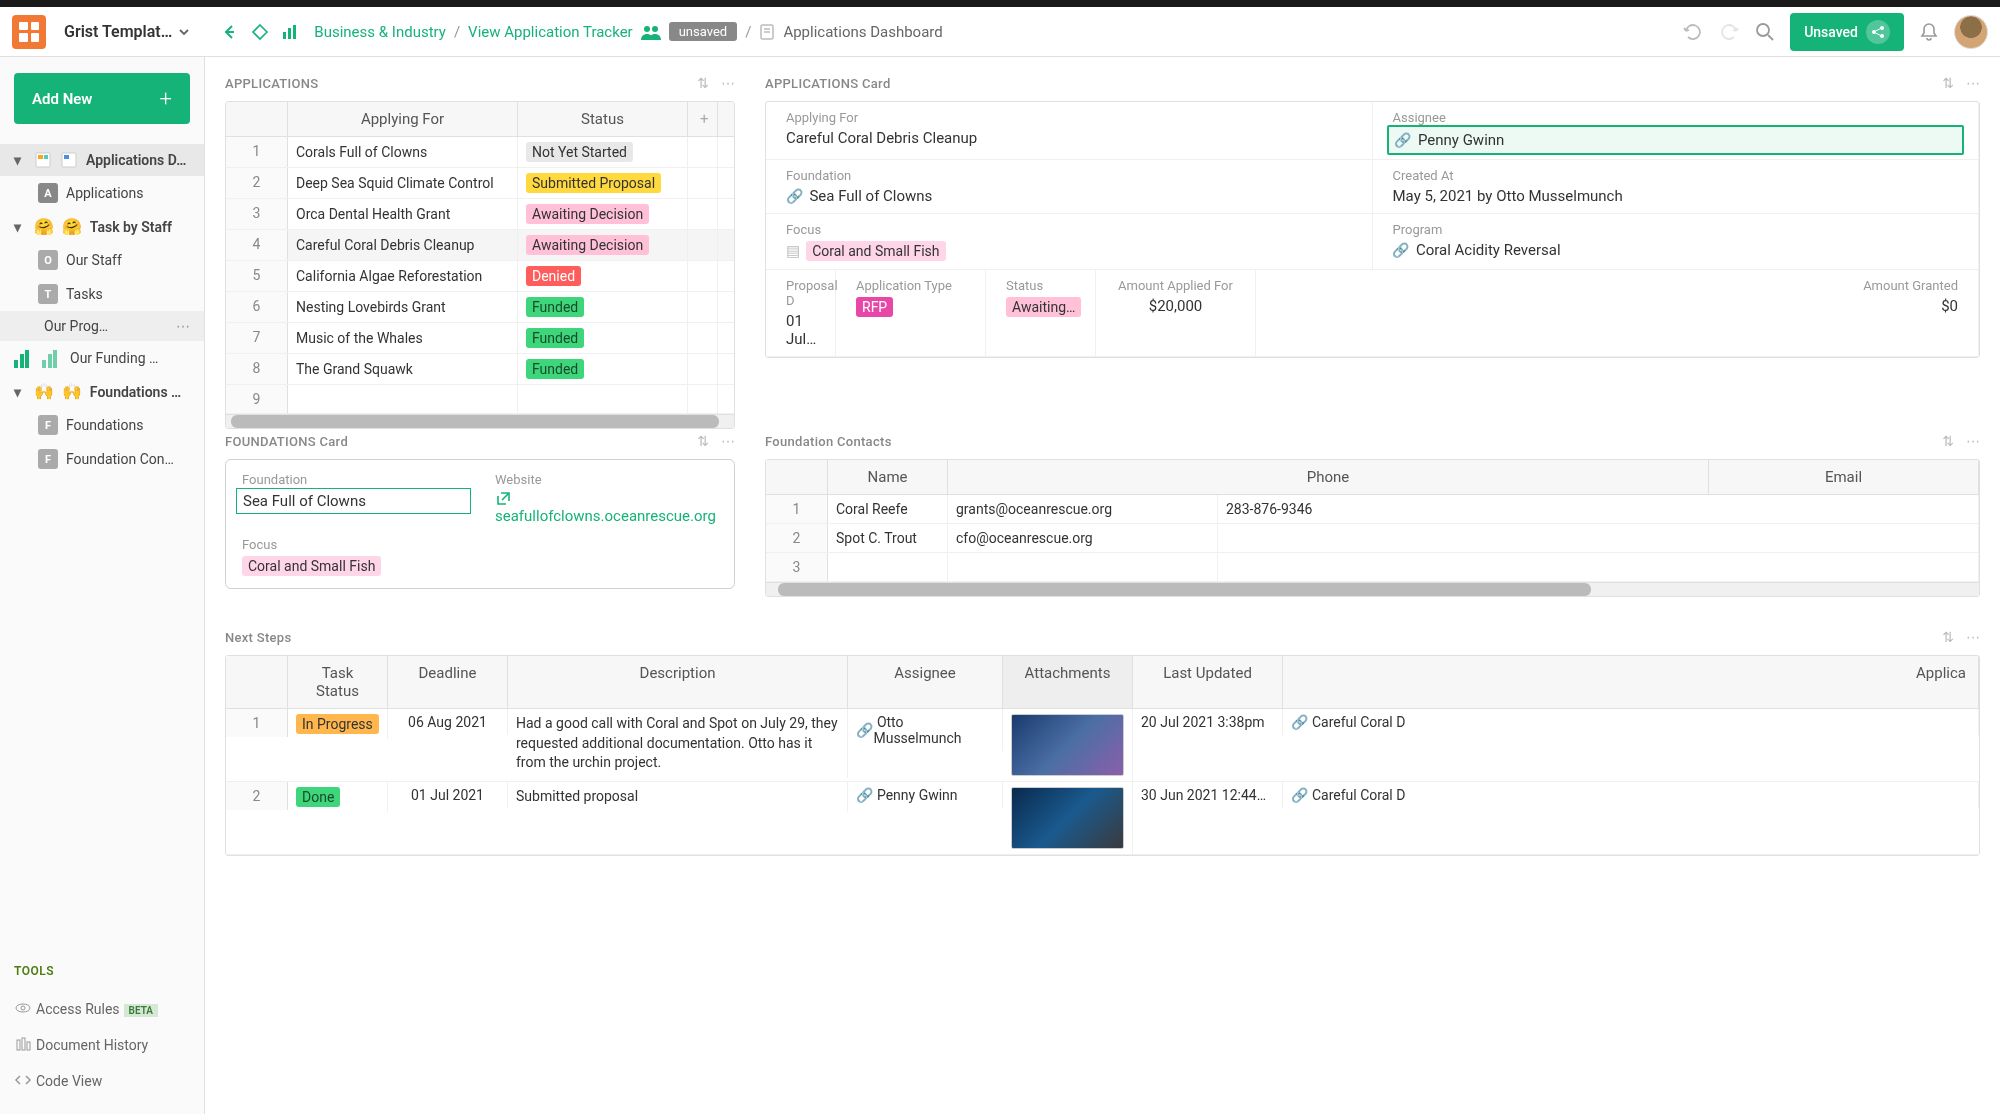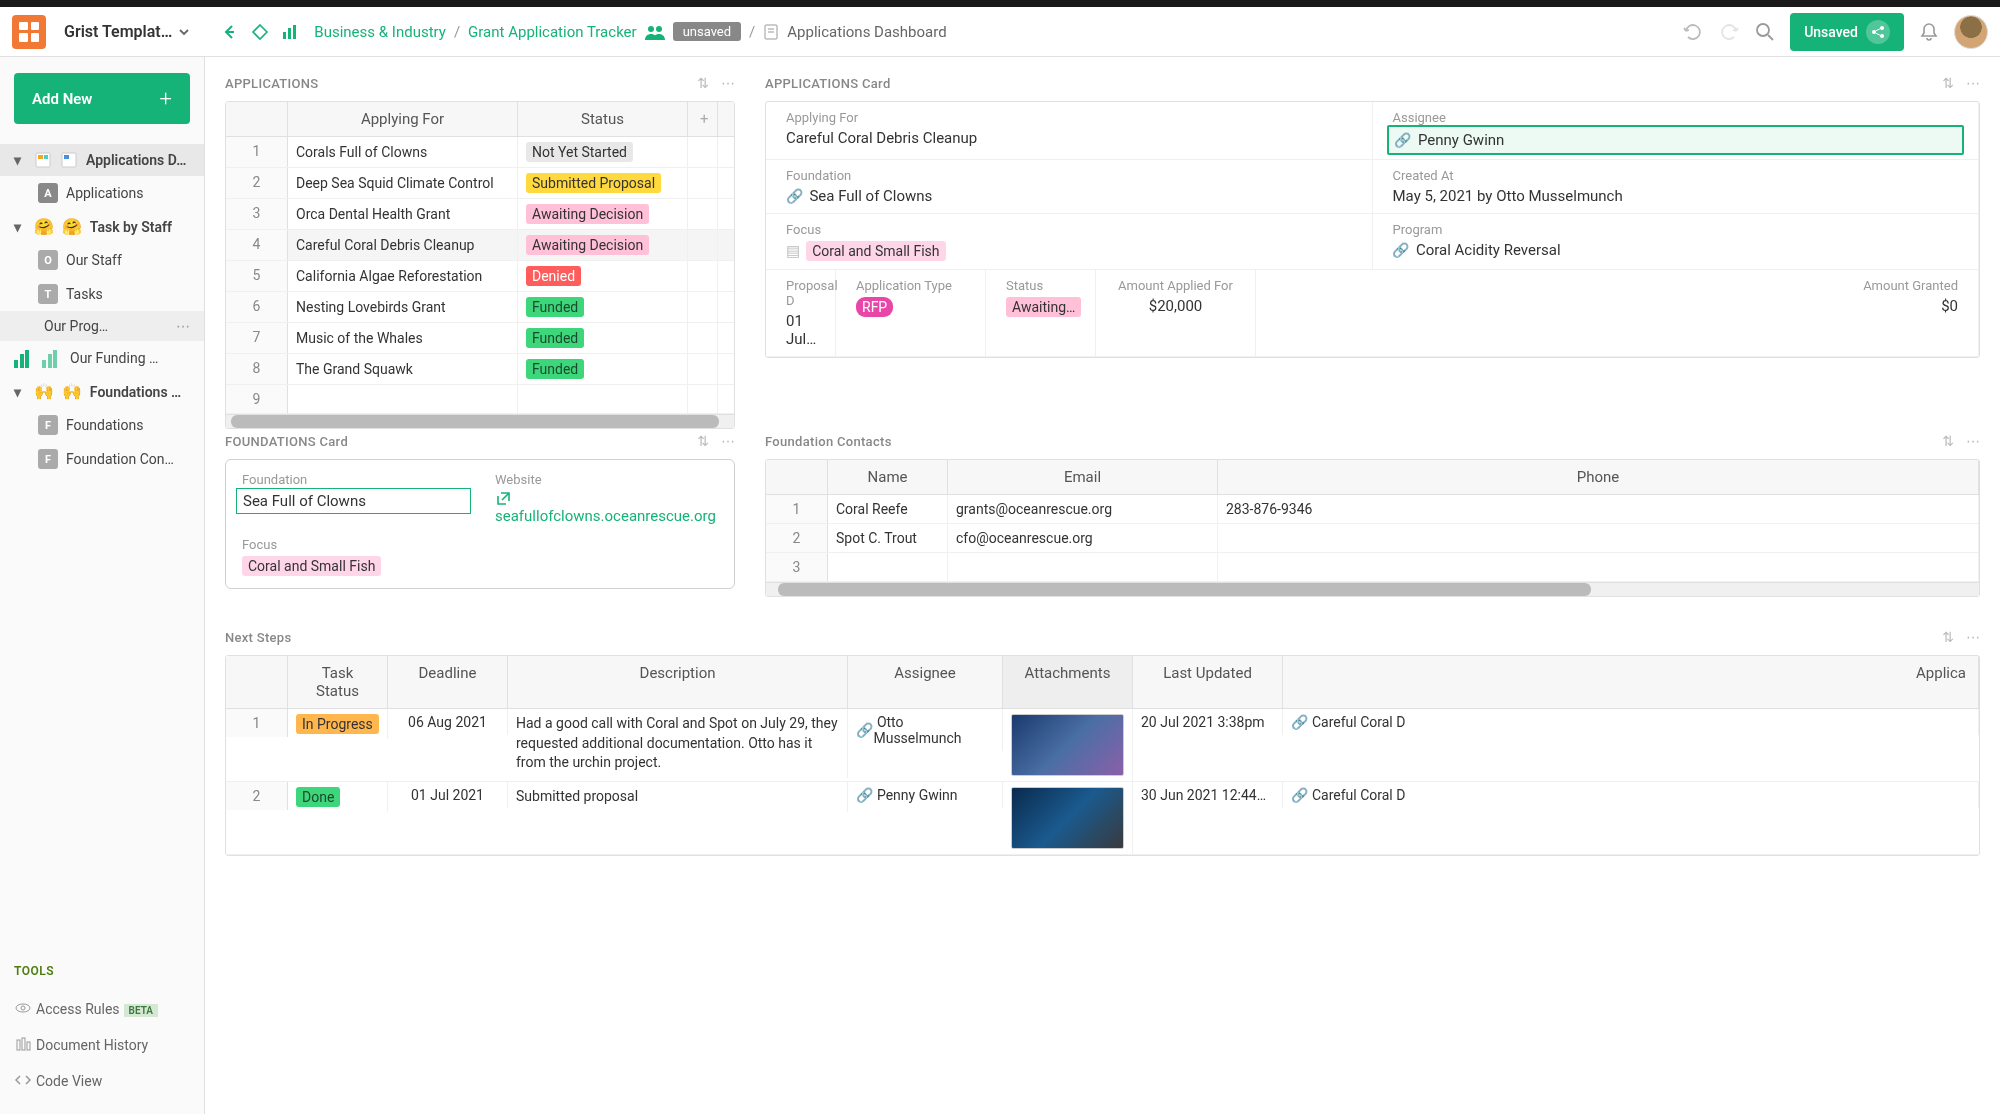--- a/index.html
+++ b/index.html
@@ -53,21 +53,21 @@
 .grid-row { display: flex; border-bottom: 1px solid #f0f0f0; }
 .grid-row.sel { background: #f5f5f5; }
 .grid-rownum { width: 62px; text-align: center; padding: 6px 0; color: #888; border-right: 1px solid #e0e0e0; background: #fafafa; }
 .grid-cell { padding: 5px 8px; border-right: 1px solid #f0f0f0; display: flex; align-items: center; }
 .status-tag { padding: 2px 6px; border-radius: 3px; font-size: 14px; display: inline-block; }
 .tag-gray { background: #e8e8e8; }
 .tag-yellow { background: #ffd93d; }
 .tag-pink { background: #ffc0d8; }
 .tag-red { background: #ff5c5c; color: #fff; }
 .tag-green { background: #3dd67a; color:#1a4a2e; }
-.tag-magenta { background: #e847a8; color:#fff;border-radius:9px; }
+.tag-magenta { background: #e847a8; color:#fff; }
 .tag-orange { background:#ffb74d; }
 .tag-pinklt { background:#ffd6e8; }
 .hscroll { height:14px; background:#f0f0f0;border-top:1px solid #e0e0e0;position:relative; }
 .hscroll-thumb { position:absolute;height:100%;background:#bbb;border-radius:6px; }
 .card { border: 1px solid #e0e0e0; border-radius: 3px; }
 .card-grid { display: grid; }
 .card-field { padding: 8px 20px; border-right: 1px solid #f0f0f0; border-bottom: 1px solid #f0f0f0; }
 .card-label { font-size: 13px; color: #999; margin-bottom: 4px; }
 .card-val { font-size: 15px; color: #333; display: flex; align-items: center; gap: 6px; }
 .card-val.selected { border: 2px solid #16b378; background: #ecfaf3; padding: 4px 6px; margin:-4px -6px; border-radius:2px; }
@@ -118,21 +118,21 @@
         <svg width="18" height="18" viewBox="0 0 18 18">
           <rect x="2" y="9" width="3" height="7" fill="#16b378"></rect>
           <rect x="7" y="5" width="3" height="11" fill="#16b378"></rect>
           <rect x="12" y="2" width="3" height="14" fill="#16b378"></rect>
         </svg>
       </span>
   </div>
   <div class="breadcrumb">
     <span class="link">Business &amp; Industry</span>
     <span class="sep">/</span>
-    <span class="link">Grant Application Tracker</span>
+    <span class="link">View Application Tracker</span>
     <span class="people-icon">
         <svg width="20" height="16" viewBox="0 0 20 16">
           <circle cx="6" cy="5" r="3" fill="#16b378"></circle>
           <circle cx="14" cy="5" r="3" fill="#16b378"></circle>
           <path d="M0 16c0-4 3-6 6-6s6 2 6 6M8 16c0-4 3-6 6-6s6 2 6 6" fill="#16b378"></path>
         </svg>
       </span>
     <span class="unsaved-badge">unsaved</span>
     <span class="sep">/</span>
     <span>
@@ -503,22 +503,22 @@
           <span class="panel-title">Foundation Contacts</span>
           <span class="panel-icons">
               <span>⇅</span>
               <span>⋯</span>
             </span>
         </div>
         <div class="grid-table">
           <div class="grid-hdr">
             <div class="grid-rownum-hdr"></div>
             <div class="grid-col" style="width:120px">Name</div>
+            <div class="grid-col" style="flex:1">Phone</div>
             <div class="grid-col" style="width:270px">Email</div>
-            <div class="grid-col" style="flex:1">Phone</div>
           </div>
           <div id="contact-rows">
               <div class="grid-row">
      <div class="grid-rownum">1</div>
      <div class="grid-cell" style="width:120px">Coral Reefe</div>
      <div class="grid-cell" style="width:270px">grants@oceanrescue.org</div>
      <div class="grid-cell" style="flex:1">283-876-9346</div>
    </div>
               <div class="grid-row">
      <div class="grid-rownum">2</div>

